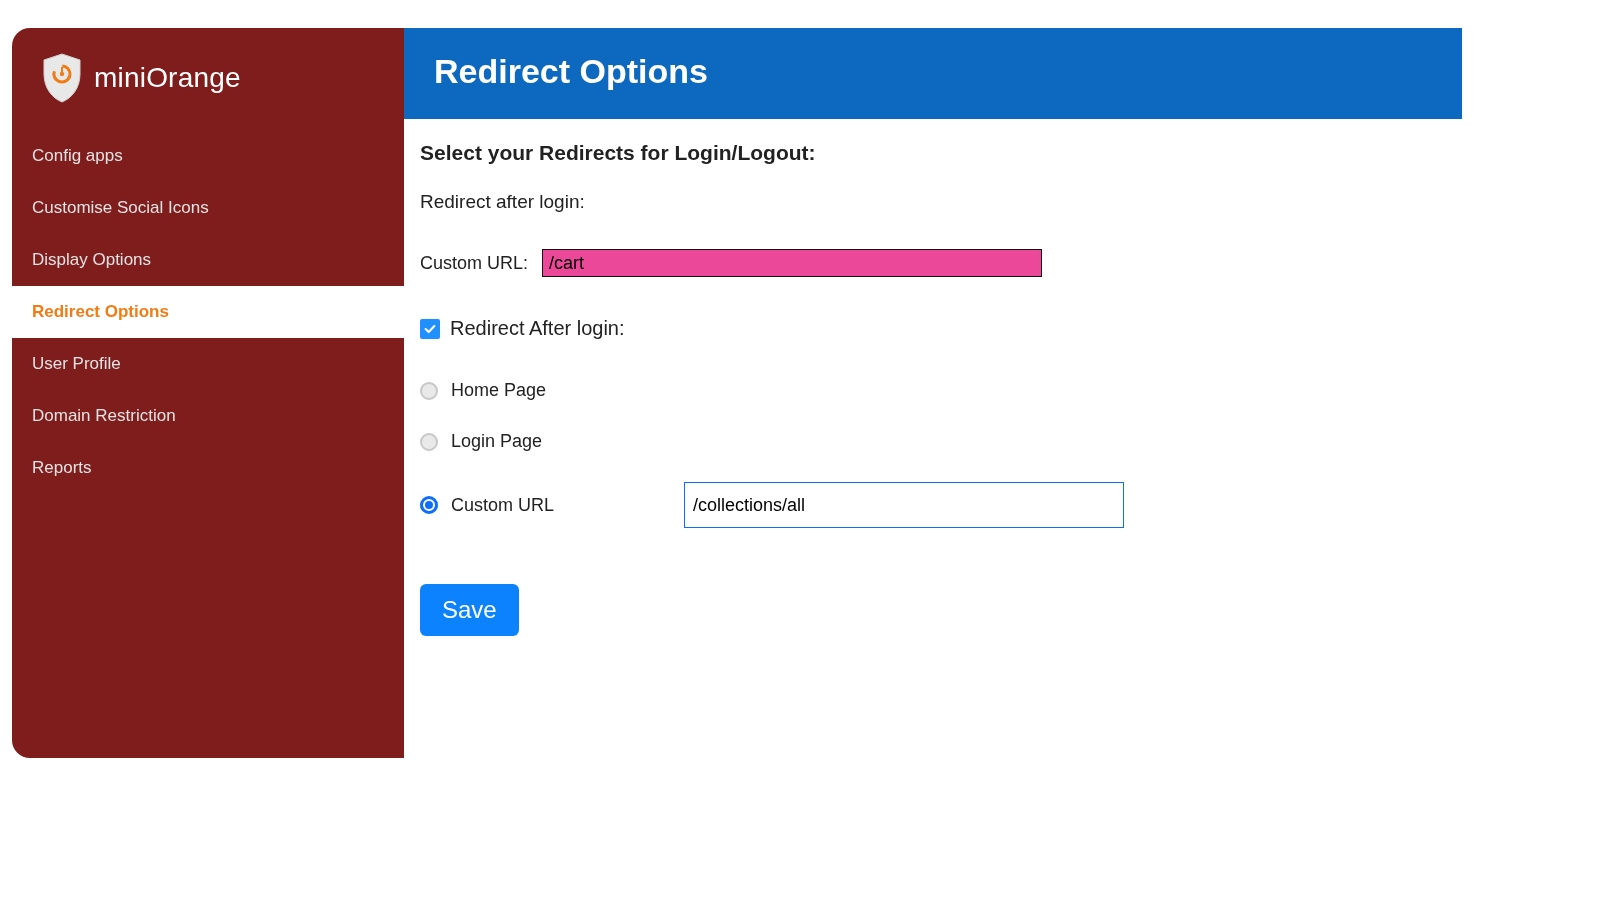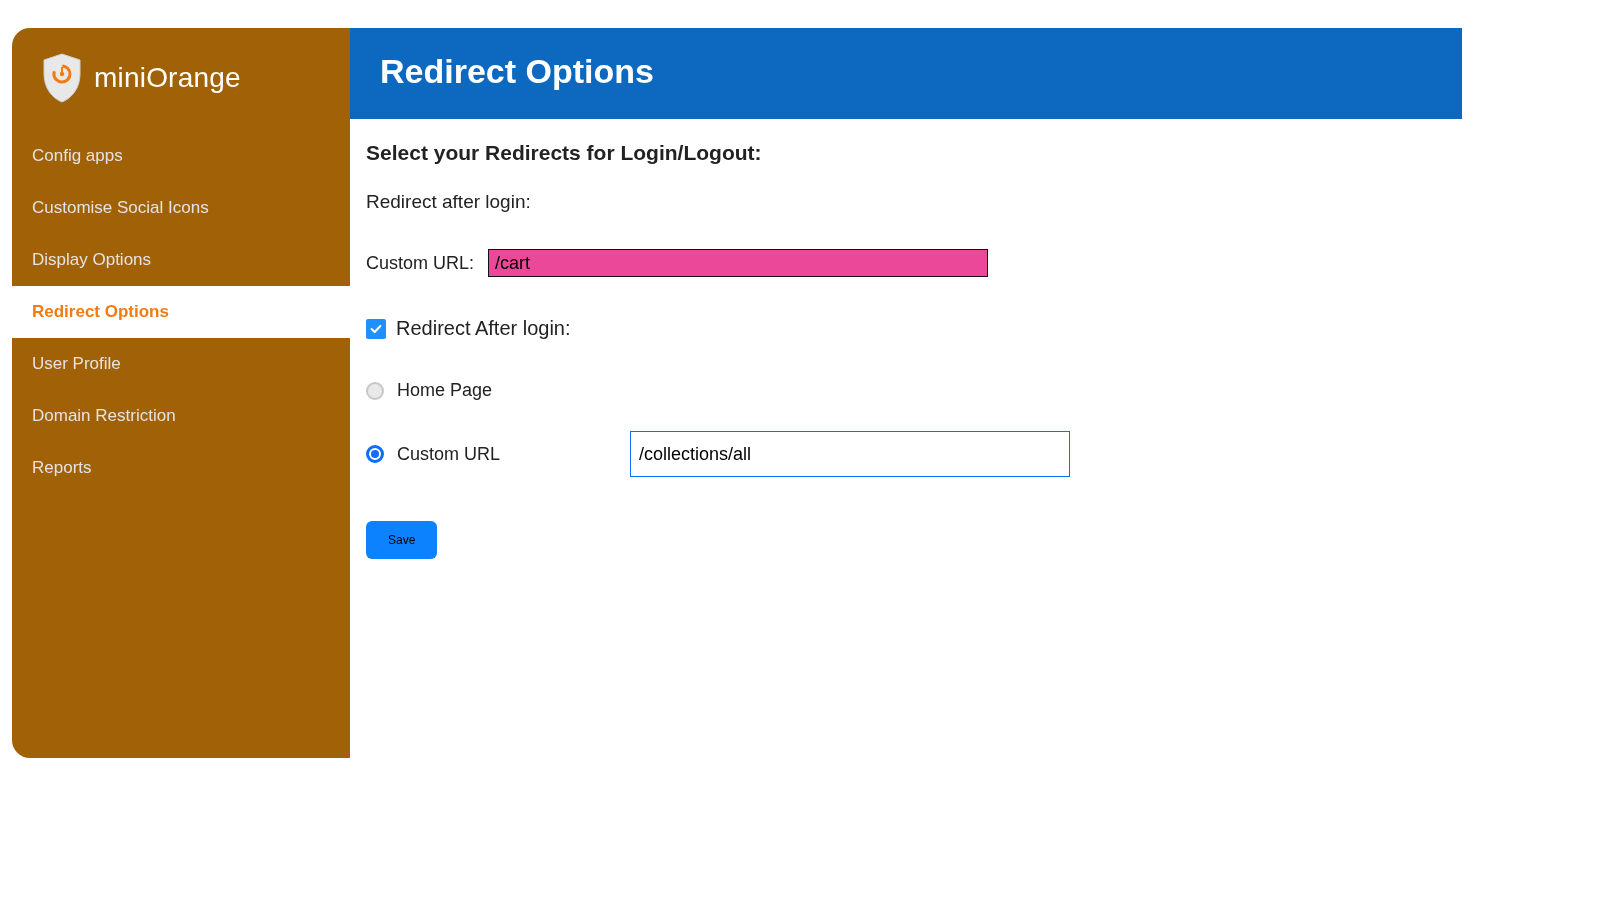--- a/index.html
+++ b/index.html
@@ -6,22 +6,22 @@
   html, body { width: 1600px; height: 900px; font-family: "Segoe UI", Arial, sans-serif; background: #fff; }
   .app {
     display: flex;
     width: 1450px;
     margin: 28px 0 0 12px;
     border-radius: 18px 0 0 18px;
     overflow: visible;
   }
   
   .sidebar {
-    width: 338px;
-    background: #a16207;
+    width: 392px;
+    background: #7f1d1d;
     border-radius: 18px 0 0 18px;
     display: flex;
     flex-direction: column;
     min-height: 730px;
   }
   .brand {
     display: flex;
     align-items: center;
     gap: 10px;
     padding: 24px 20px 26px 28px;
@@ -113,26 +113,26 @@
     height: 46px;
     width: 440px;
     border: 1.5px solid #0d6efd;
     padding: 4px 8px;
     font-size: 18px;
     outline: none;
     background: #fff;
   }
 
   .save-btn {
-    margin-top: 44px;
+    margin-top: 56px;
     background: #0d82ff;
-    color: #000000;
+    color: #ffffff;
     border: none;
     border-radius: 6px;
-    font-size: 12px;
+    font-size: 24px;
     padding: 12px 22px;
     cursor: pointer;
   }
 
   
   .shield {
     width: 44px; height: 52px; position: relative; display: inline-block;
   }
 </style>
 </head>
@@ -188,20 +188,24 @@
         <span class="chk-label">Redirect After login:</span>
       </div>
 
       <div class="radio-group" style="margin-top:20px;">
 
         <div class="radio-line">
           <span class="radio"></span>
           <span>Home Page</span>
         </div>
 
+        <div class="radio-line">
+          <span class="radio"></span>
+          <span>Login Page</span>
+        </div>
 
         <div class="radio-line" style="margin-bottom:0;">
           <span class="radio selected">
               <span class="dot"></span>
             </span>
           <span style="min-width:220px;">Custom URL</span>
           <input class="blue-input" type="text" value="/collections/all" style="">
         </div>
 
       </div>

